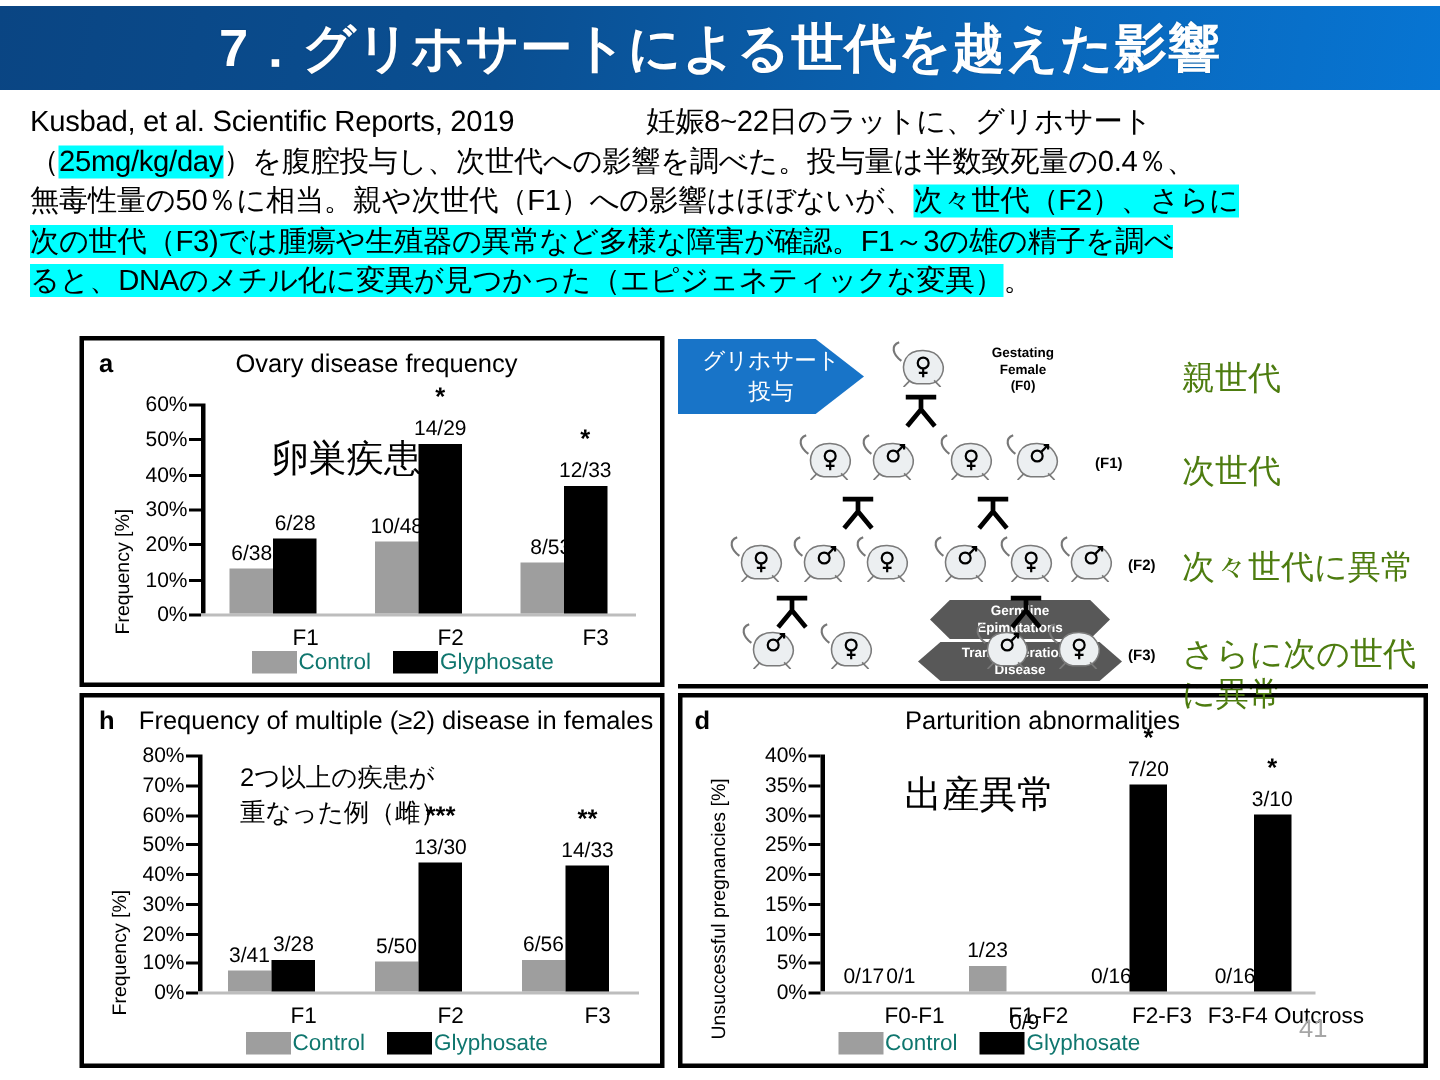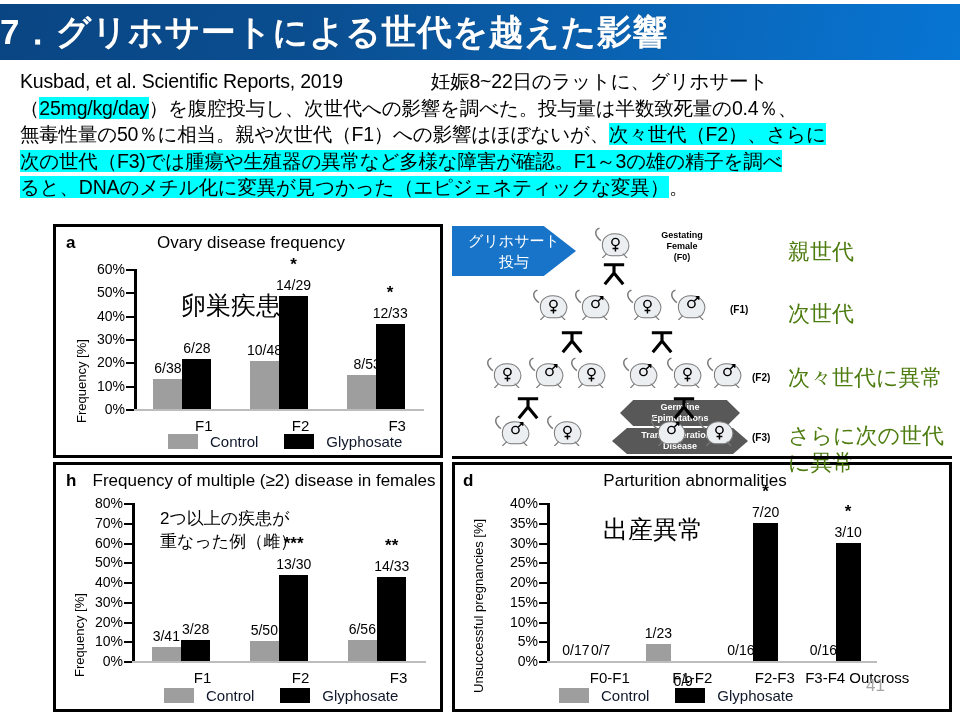--- a/index.html
+++ b/index.html
@@ -7,21 +7,21 @@
     width:960px;height:720px;background:#ffffff;
     font-family:"Liberation Sans","DejaVu Sans",sans-serif;
     overflow:hidden;position:relative;
   }
   .slide{position:absolute;inset:0;width:960px;height:720px;background:#fff;}
 
   
   .titlebar{
     position:absolute;left:0;top:4px;width:960px;height:56px;
     background:linear-gradient(100deg,#0a4583 0%,#0a4f92 35%,#0a66b8 70%,#0775d3 100%);
-    display:flex;align-items:center;justify-content:flex-start;
+    display:flex;align-items:center;justify-content:center;
   }
   .titlebar .edge-top{position:absolute;left:0;top:-4px;width:960px;height:4px;background:#fff;}
   .titlebar .edge-bot{position:absolute;left:0;bottom:-4px;width:960px;height:4px;background:#fff;}
   .title-text{
     color:#ffffff;font-size:35px;font-weight:700;letter-spacing:.5px;
     white-space:nowrap;text-shadow:0 0 1px rgba(0,0,0,.25);
   }
 
   
   .bodytext{
@@ -56,21 +56,21 @@
   .bar{position:absolute;bottom:0;}
   .bar.ctrl{background:#9e9e9e;}
   .bar.gly{background:#000000;}
   .bval{position:absolute;font-size:14px;color:#000;white-space:nowrap;
         text-align:center;transform:translateX(-50%);}
   .bstar{position:absolute;font-size:17px;font-weight:700;color:#000;
          white-space:nowrap;text-align:center;transform:translateX(-50%);line-height:10px;}
   .xlab{position:absolute;font-size:15px;color:#000;white-space:nowrap;
         text-align:center;transform:translateX(-50%);padding-left:43px;}
 
-  .legend{position:absolute;display:flex;align-items:center;gap:12px;font-size:15px;color:#0f172a;}
+  .legend{position:absolute;display:flex;align-items:center;gap:1px;font-size:15px;color:#0f766e;}
   .legend .sw{width:30px;height:15px;display:inline-block;}
   .legend .sw.ctrl{background:#9e9e9e;}
   .legend .sw.gly{background:#000;}
 
   .ovl{position:absolute;font-size:25px;color:#000;white-space:nowrap;}
   .ovl.small{font-size:17px;line-height:23px;white-space:pre;}
 
   
   .diagram{position:absolute;left:452px;top:224px;width:500px;height:232px;}
   .arrowtag{
@@ -240,21 +240,21 @@
         <div class="tlab" style="top: 79px;">20%</div>
         <div class="tick" style="top: 59.25px;"></div>
         <div class="tlab" style="top: 59.25px;">25%</div>
         <div class="tick" style="top: 39.5px;"></div>
         <div class="tlab" style="top: 39.5px;">30%</div>
         <div class="tick" style="top: 19.75px;"></div>
         <div class="tlab" style="top: 19.75px;">35%</div>
         <div class="tick" style="top: 0px;"></div>
         <div class="tlab" style="top: 0px;">40%</div>
         <div class="bval" style="left: 28.875px; top: 139px;">0/17</div>
-        <div class="bval" style="left: 53.625px; top: 139px;">0/7</div>
+        <div class="bval" style="left: 53.625px; top: 139px;">0/1</div>
         <div class="xlab" style="left: 41.25px; top: 166px;">F0-F1</div>
         <div class="bar ctrl" style="left: 99px; width: 24.75px; height: 16.985px;"></div>
         <div class="bval" style="left: 111.375px; top: 122.015px;">1/23</div>
         <div class="bval" style="left: 136.125px; top: 139px; margin-top: 31px;">0/9</div>
         <div class="xlab" style="left: 123.75px; top: 166px;">F1-F2</div>
         <div class="bval" style="left: 193.875px; top: 139px;">0/16</div>
         <div class="bar gly" style="left: 206.25px; width: 24.75px; height: 138.25px;"></div>
         <div class="bval" style="left: 218.625px; top: 0.75px;">7/20</div>
         <div class="bstar" style="left: 218.625px; top: -16.25px;">*</div>
         <div class="xlab" style="left: 206.25px; top: 166px;">F2-F3</div>

